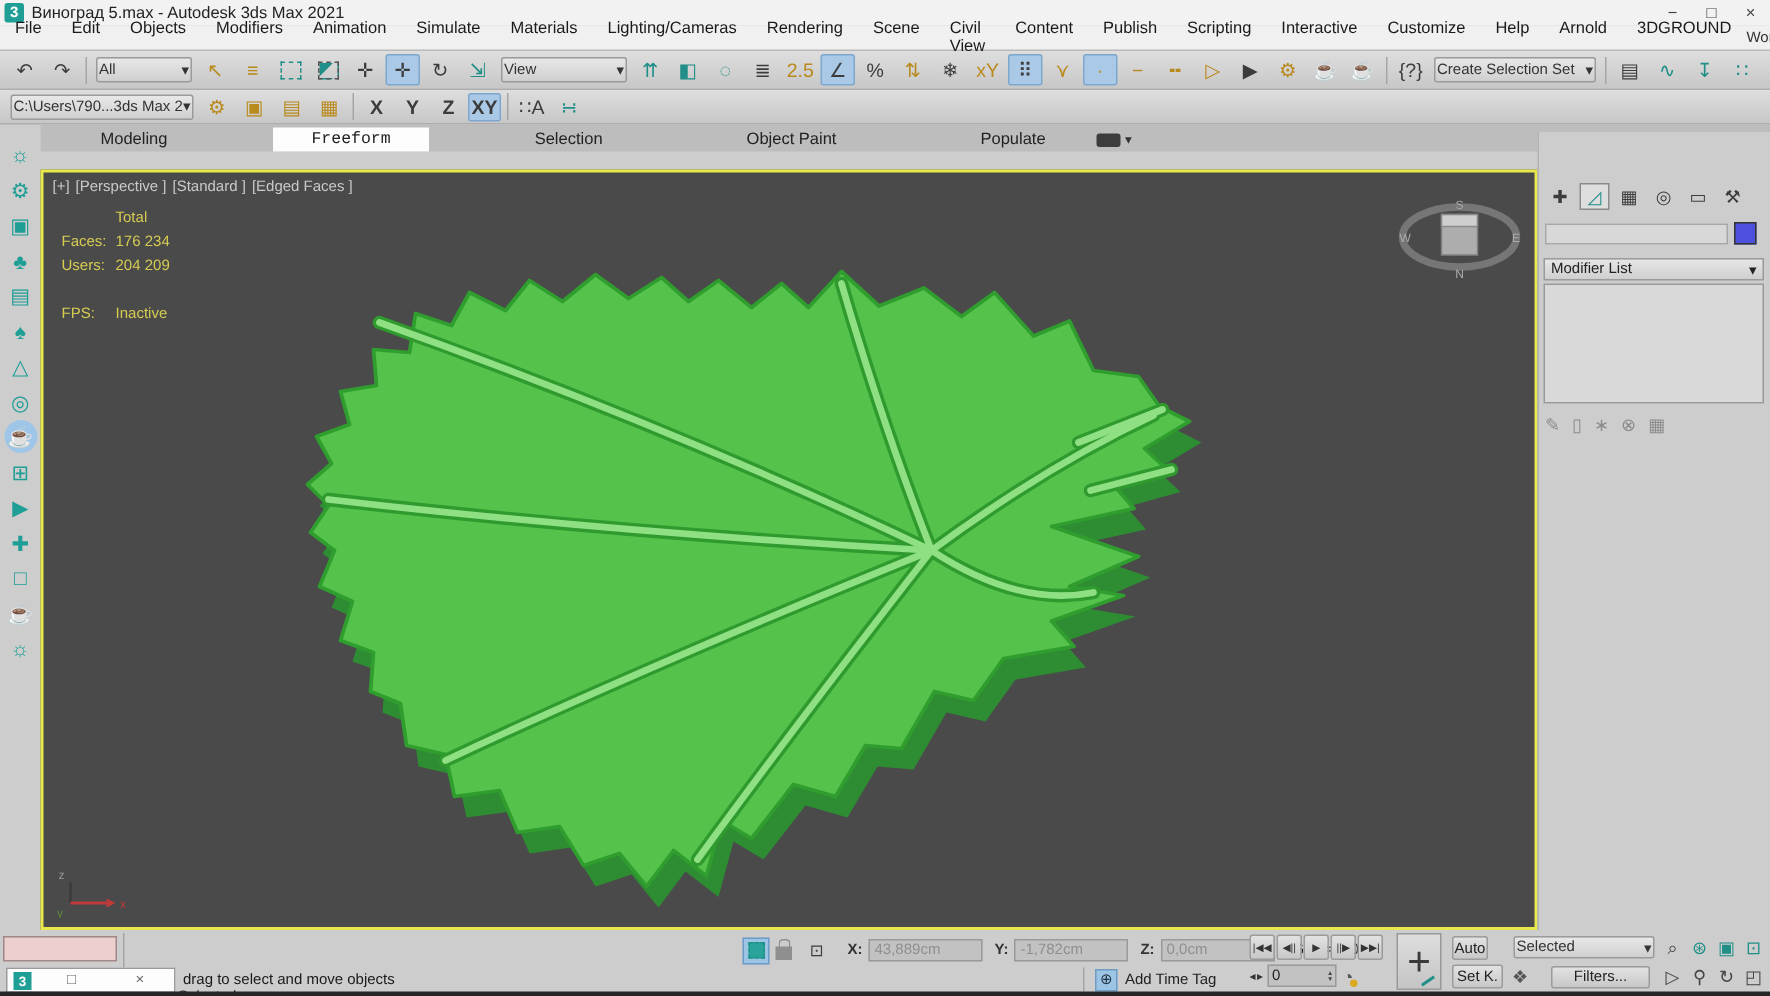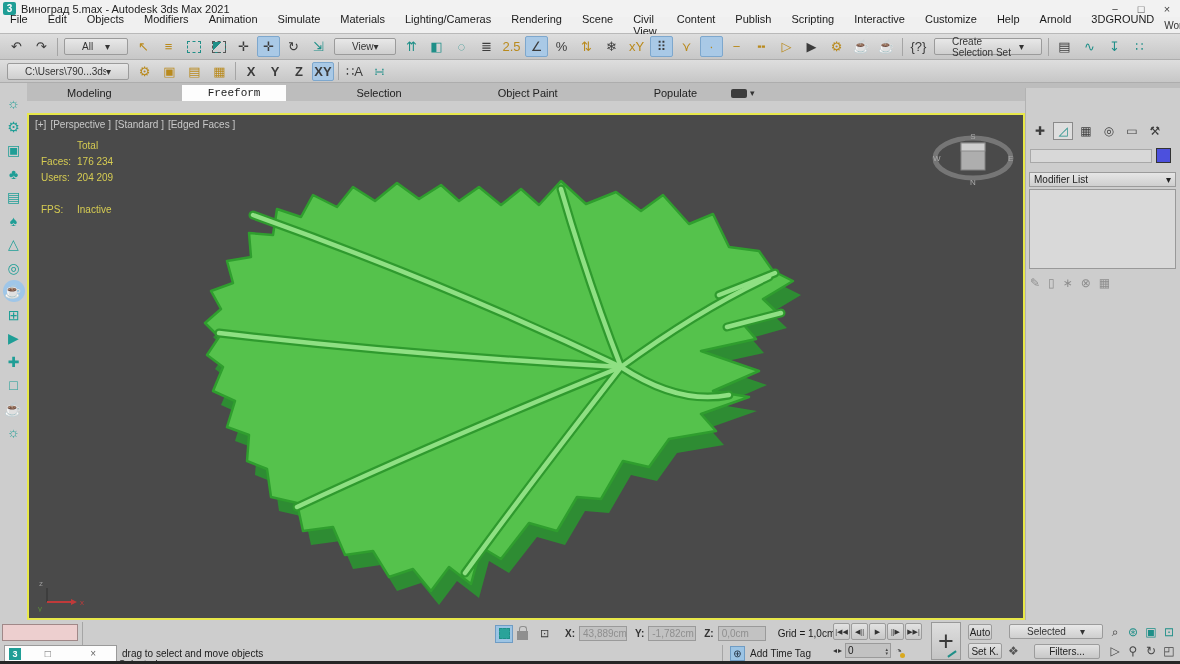--- a/index.html
+++ b/index.html
@@ -20,21 +20,21 @@
   #toolbar1{left:0;top:34px;width:1180px;height:26px;padding:0 4px;}
   #toolbar2{left:0;top:60px;width:1180px;height:23px;padding:0 4px;}
   .tbtn{min-width:23px;height:21px;display:flex;align-items:center;justify-content:center;font-size:13px;color:#3c3c3c;border-radius:2px;margin:0 1px;}
   .tbtn.teal{color:#1f8f88;}
   .tbtn.gold{color:#b98a1d;}
   .tbtn.active{background:#a9c9e6;border:1px solid #7da7cd;}
   .tbtn.box-dashed{position:relative;}
   .tbtn.box-dashed::before{content:"";width:12px;height:10px;border:1px dashed #1f8f88;}
   .tbtn.box-win::before{content:"";width:12px;height:10px;border:1px dashed #555;background:linear-gradient(135deg,#1f8f88 40%,transparent 40%);}
   .sep{width:1px;height:18px;background:#a5a5a5;margin:0 3px;}
-  .dd{background:linear-gradient(#e8e8e8,#cfcfcf);border:1px solid #9b9b9b;height:17px;display:flex;align-items:center;justify-content:space-between;font-size:10px;color:#333;padding:0 17px;border-radius:2px;margin:0 3px;}
+  .dd{background:linear-gradient(#e8e8e8,#cfcfcf);border:1px solid #9b9b9b;height:17px;display:flex;align-items:center;justify-content:space-between;font-size:10px;color:#333;padding:0 1px;border-radius:2px;margin:0 3px;}
   .axisbtn{width:22px;height:19px;display:flex;align-items:center;justify-content:center;font-weight:bold;font-size:13px;color:#3c3c3c;border-radius:2px;margin:0 1px;}
   .axisbtn.active{background:#a9c9e6;border:1px solid #7da7cd;}
   
   #ribbon{left:27px;top:83px;width:1153px;height:18px;background:#bdbdbd;display:flex;align-items:flex-end;font-size:11px;color:#222;}
   #ribbon .rtab{padding:2px 26px;cursor:default;}
   #ribbon .rtab.active{background:#fdfdfd;font-family:Liberation Mono, monospace;}
   #ribbon-mini{display:flex;align-items:center;margin-left:8px;font-size:9px;color:#333;padding-bottom:3px;}
   #ribbon-mini .chip{width:16px;height:9px;background:#3c3c3c;border-radius:2px;margin-right:3px;}
   
   #leftrail{left:0;top:88px;width:27px;height:576px;background:#cdcdcd;display:flex;flex-direction:column;align-items:center;padding-top:4px;}
@@ -68,21 +68,21 @@
   #prompt-line{position:absolute;left:122px;top:28px;color:#1a1a1a;}
   #mini-window{position:absolute;left:4px;top:25px;width:113px;height:17px;background:#fdfdfd;border:1px solid #9a9a9a;display:flex;align-items:center;}
   #mini-logo{width:12px;height:12px;margin:0 4px;background:#1f9e96;color:#fff;font-size:9px;font-weight:bold;display:flex;align-items:center;justify-content:center;}
   .mini-ctl{flex:1;text-align:center;color:#666;font-size:10px;}
   #coord-cluster{position:absolute;left:495px;top:3px;display:flex;align-items:center;gap:4px;}
   #iso-btn{width:18px;height:18px;background:#9cc4e4;border:1px solid #6f9cc4;display:flex;align-items:center;justify-content:center;}
   #iso-btn::before{content:"";width:9px;height:9px;border:1px dashed #1f8f88;background:#2aa39a;}
   #lock-icon{width:11px;height:9px;background:#8f8f8f;position:relative;margin-top:4px;}
   #lock-icon::before{content:"";position:absolute;left:1.5px;top:-5px;width:6px;height:5px;border:1.5px solid #8f8f8f;border-bottom:none;border-radius:3px 3px 0 0;}
   .coordlab{font-weight:bold;color:#333;margin-left:4px;}
-  .coordfield{width:48px;height:15px;background:#c2c2c2;border:1px solid #9a9a9a;color:#8f8f8f;display:flex;align-items:center;padding:0 3px;}
+  .coordfield{width:76px;height:15px;background:#c2c2c2;border:1px solid #9a9a9a;color:#8f8f8f;display:flex;align-items:center;padding:0 3px;}
   #grid-label{color:#1a1a1a;margin-left:8px;}
   #timetag{position:absolute;left:722px;top:25px;display:flex;align-items:center;gap:5px;}
   #timetag-div{width:1px;height:16px;background:#a5a5a5;margin-right:2px;}
   #timetag-icon{width:15px;height:15px;background:#9cc4e4;border:1px solid #6f9cc4;color:#234;display:flex;align-items:center;justify-content:center;font-size:10px;}
   #playback{position:absolute;left:833px;top:3px;display:flex;gap:1px;}
   .pbtn{width:17px;height:17px;background:linear-gradient(#e2e2e2,#c8c8c8);border:1px solid #9c9c9c;display:flex;align-items:center;justify-content:center;font-size:7px;color:#333;border-radius:2px;}
   #frame-row{position:absolute;left:833px;top:23px;display:flex;align-items:center;gap:2px;}
   #frame-arrows{font-size:8px;color:#333;letter-spacing:1px;}
   #frame-field{width:46px;height:15px;background:#c2c2c2;border:1px solid #9a9a9a;display:flex;align-items:center;justify-content:space-between;padding:0 2px;color:#222;}
   #frame-spin{display:flex;flex-direction:column;font-size:5px;line-height:4px;color:#444;}
@@ -157,21 +157,21 @@
     <div style="display:flex;">
       <span class="tbtn gold">↖</span>
         <span class="tbtn gold">≡</span>
         <span class="tbtn box-dashed"></span>
         <span class="tbtn box-win"></span>
         <span class="tbtn">✛</span>
         <span class="tbtn active">✛</span>
         <span class="tbtn">↻</span>
         <span class="tbtn teal">⇲</span>
     </div>
-    <div class="dd" style="width:62px;">
+    <div class="dd" style="width:84px;">
       <span>View</span>
       <span>▾</span>
     </div>
     <div style="display:flex;">
       <span class="tbtn teal">⇈</span>
         <span class="tbtn teal">◧</span>
         <span class="tbtn teal">◌</span>
         <span class="tbtn">≣</span>
         <span class="tbtn gold">2.5</span>
         <span class="tbtn active">∠</span>

